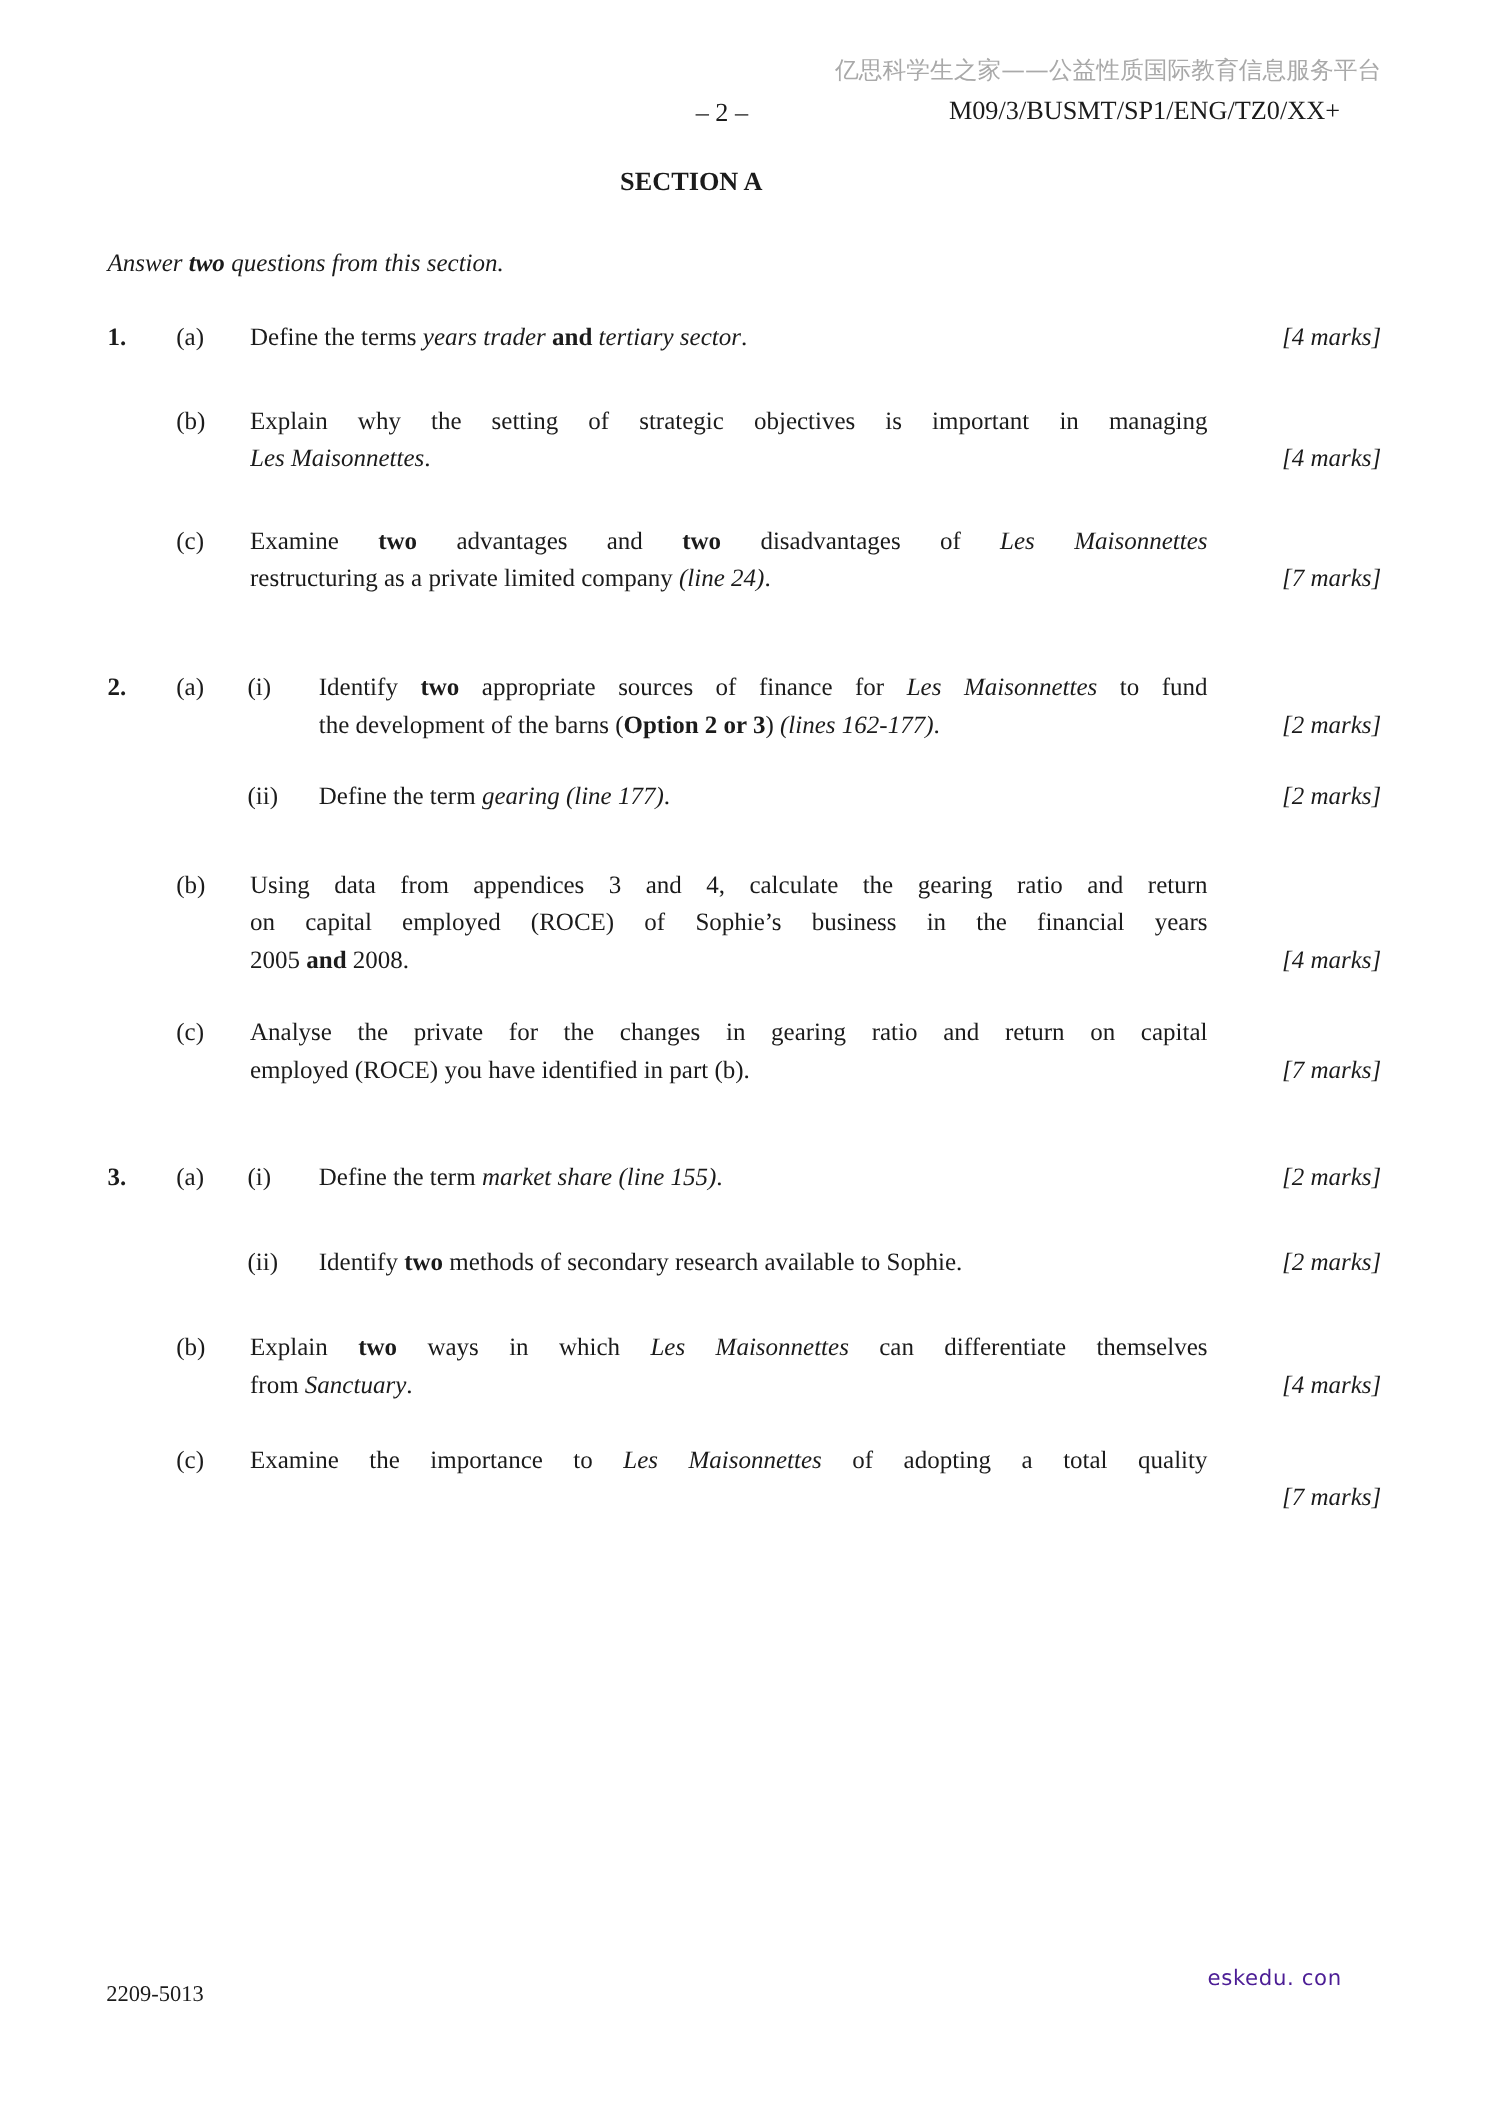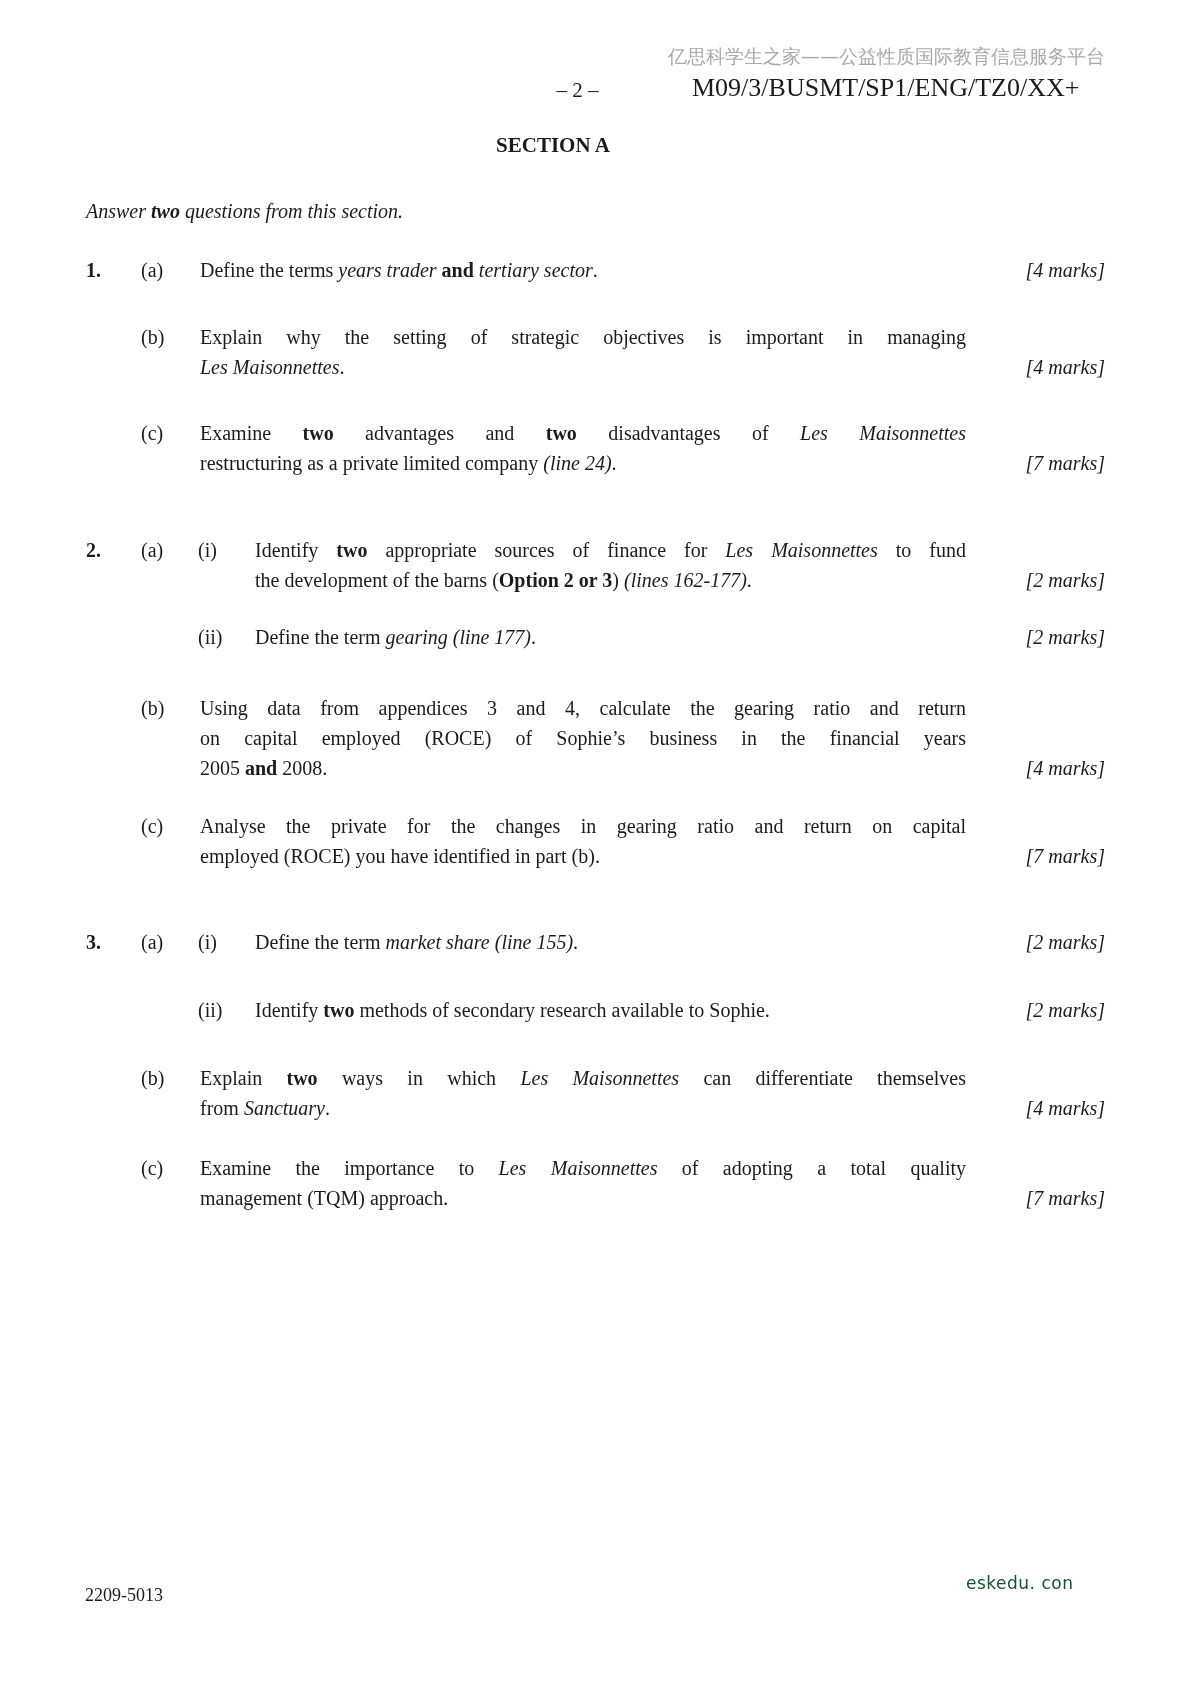--- a/index.html
+++ b/index.html
@@ -11,38 +11,38 @@
     color:#1b1b1b;
     font-size:20px;line-height:30px;
     overflow:hidden;
   }
   .watermark-cn{
     position:absolute;left:668px;top:46px;
     font-family:"DejaVu Sans",sans-serif;
     font-size:19px;line-height:20px;color:#a9a9a9;
   }
   .pagenum{position:absolute;left:505px;top:75px;width:145px;text-align:center;font-size:21px;}
-  .papercode{position:absolute;left:692px;top:73px;width:340px;text-align:right;font-size:26px;}
+  .papercode{position:absolute;left:732px;top:73px;width:340px;text-align:right;font-size:21px;}
   .section-title{position:absolute;left:86px;top:130px;width:934px;text-align:center;font-weight:bold;font-size:21px;}
   .intro{position:absolute;left:86px;top:196px;}
   .qnum{position:absolute;left:86px;font-weight:bold;}
   .plabel{position:absolute;left:141px;}
   .rlabel{position:absolute;left:198px;}
   .line{position:absolute;left:200px;width:766px;height:30px;overflow:hidden;}
   .line.sub{left:255px;width:711px;}
   .just{text-align:justify;text-align-last:justify;}
   .marks{position:absolute;left:905px;width:200px;text-align:right;font-style:italic;}
   .b{font-weight:bold;}
   .i{font-style:italic;margin-top:28px;}
   .bi{font-weight:bold;font-style:italic;}
   .footcode{position:absolute;left:85px;top:1580px;font-size:18px;}
   .footwm{
     position:absolute;left:966px;top:1568px;
     font-family:"DejaVu Sans",sans-serif;
-    font-size:17px;color:#14532d;letter-spacing:0.5px;
+    font-size:17px;color:#4c1d95;letter-spacing:0.5px;
   }
 </style>
 </head>
 <body>
 
 <div class="page">
 
   <div class="watermark-cn">亿思科学生之家——公益性质国际教育信息服务平台</div>
   <div class="pagenum">– 2 –</div>
   <div class="papercode">M09/3/BUSMT/SP1/ENG/TZ0/XX+</div>
@@ -100,19 +100,18 @@
   <div class="line sub" style="top:995px"><span>Identify </span><span class="b">two</span><span> methods of secondary research available to Sophie.</span></div>
   <div class="marks" style="top:995px">[2 marks]</div>
 
   <div class="plabel" style="top:1063px">(b)</div>
   <div class="line just" style="top:1063px"><span>Explain </span><span class="b">two</span><span> ways in which </span><span class="i">Les Maisonnettes</span><span> can differentiate themselves</span></div>
   <div class="line" style="top:1093px"><span>from </span><span class="i">Sanctuary</span><span>.</span></div>
   <div class="marks" style="top:1093px">[4 marks]</div>
 
   <div class="plabel" style="top:1153px">(c)</div>
   <div class="line just" style="top:1153px"><span>Examine the importance to </span><span class="i">Les Maisonnettes</span><span> of adopting a total quality</span></div>
-  <div class="line" style="top:1183px"><span>management (TQM) approach.</span></div>
   <div class="marks" style="top:1183px">[7 marks]</div>
 
   <div class="footcode">2209-5013</div>
   <div class="footwm">eskedu. con</div>
 
 </div>
 
 </body></html>

